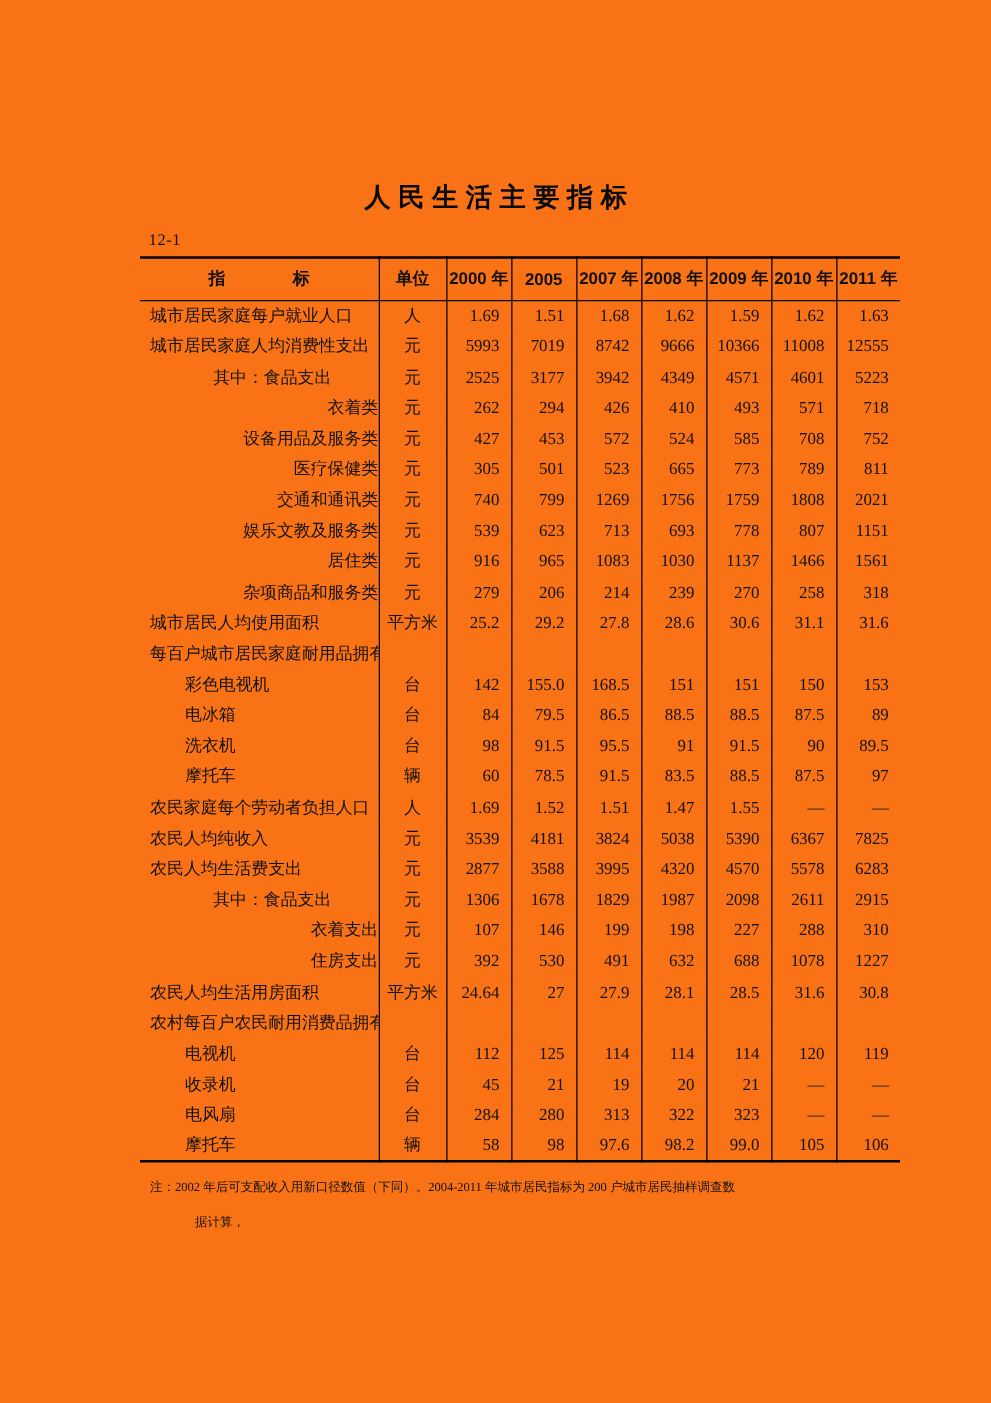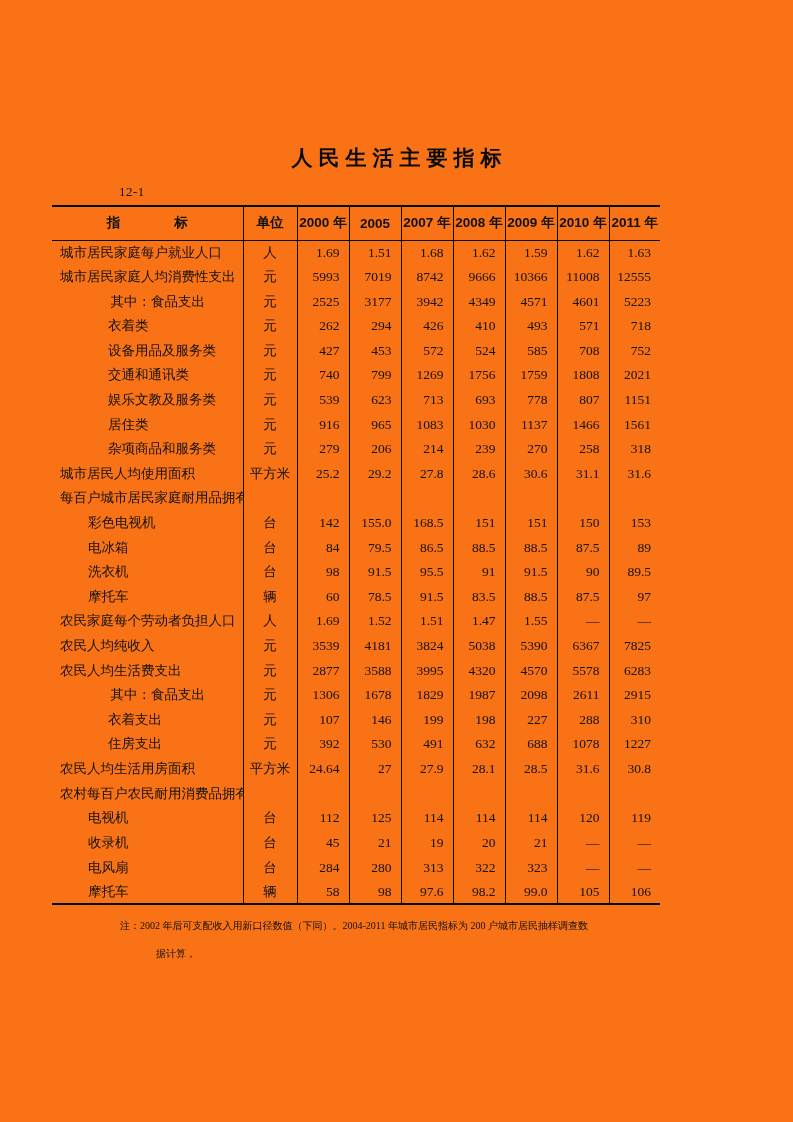--- a/index.html
+++ b/index.html
@@ -23,21 +23,21 @@
     letter-spacing: 6px;
     text-indent: 6px;
     color: #0a0a0a;
   }
   .table-no {
     margin: 12px 0 5px 119px;
     font-size: 13px;
     letter-spacing: 0.5px;
   }
   table.stat-table {
-    margin-left: 52px;
+    margin-left: 112px;
     width: 608px;
     border-collapse: collapse;
     table-layout: fixed;
     border-top: 2px solid #000;
     border-bottom: 2px solid #000;
   }
   table.stat-table th {
     font-family: "Liberation Sans", "DejaVu Sans", sans-serif;
     font-weight: bold;
     font-size: 13.5px;
@@ -53,21 +53,21 @@
   table.stat-table td {
     font-size: 13.5px;
     height: 24.62px;
     vertical-align: middle;
     white-space: nowrap;
     overflow: hidden;
   }
   td.label { text-align: left; }
   td.label.ind0 { padding-left: 8px; }
   td.label.ind1 { padding-left: 21px; text-align: center; }
-  td.label.ind2 { padding-left: 56px; }
+  td.label.ind2 { padding-left: 56px; text-align: right; }
   td.label.ind3 { padding-left: 36px; }
   td.unit  { text-align: center; }
   td.num   { text-align: right; padding-right: 9px; font-variant-numeric: tabular-nums; }
   .note {
     margin: 13px 0 0 120px;
     width: 590px;
     font-size: 10px;
     line-height: 1.5;
   }
   .note .note-line1 { margin-bottom: 13px; }
@@ -157,20 +157,31 @@
           <td class="unit">元</td>
           <td class="num">427</td>
           <td class="num">453</td>
           <td class="num">572</td>
           <td class="num">524</td>
           <td class="num">585</td>
           <td class="num">708</td>
           <td class="num">752</td>
         </tr>
         <tr>
+          <td class="label ind2">医疗保健类</td>
+          <td class="unit">元</td>
+          <td class="num">305</td>
+          <td class="num">501</td>
+          <td class="num">523</td>
+          <td class="num">665</td>
+          <td class="num">773</td>
+          <td class="num">789</td>
+          <td class="num">811</td>
+        </tr>
+        <tr>
           <td class="label ind2">交通和通讯类</td>
           <td class="unit">元</td>
           <td class="num">740</td>
           <td class="num">799</td>
           <td class="num">1269</td>
           <td class="num">1756</td>
           <td class="num">1759</td>
           <td class="num">1808</td>
           <td class="num">2021</td>
         </tr>

